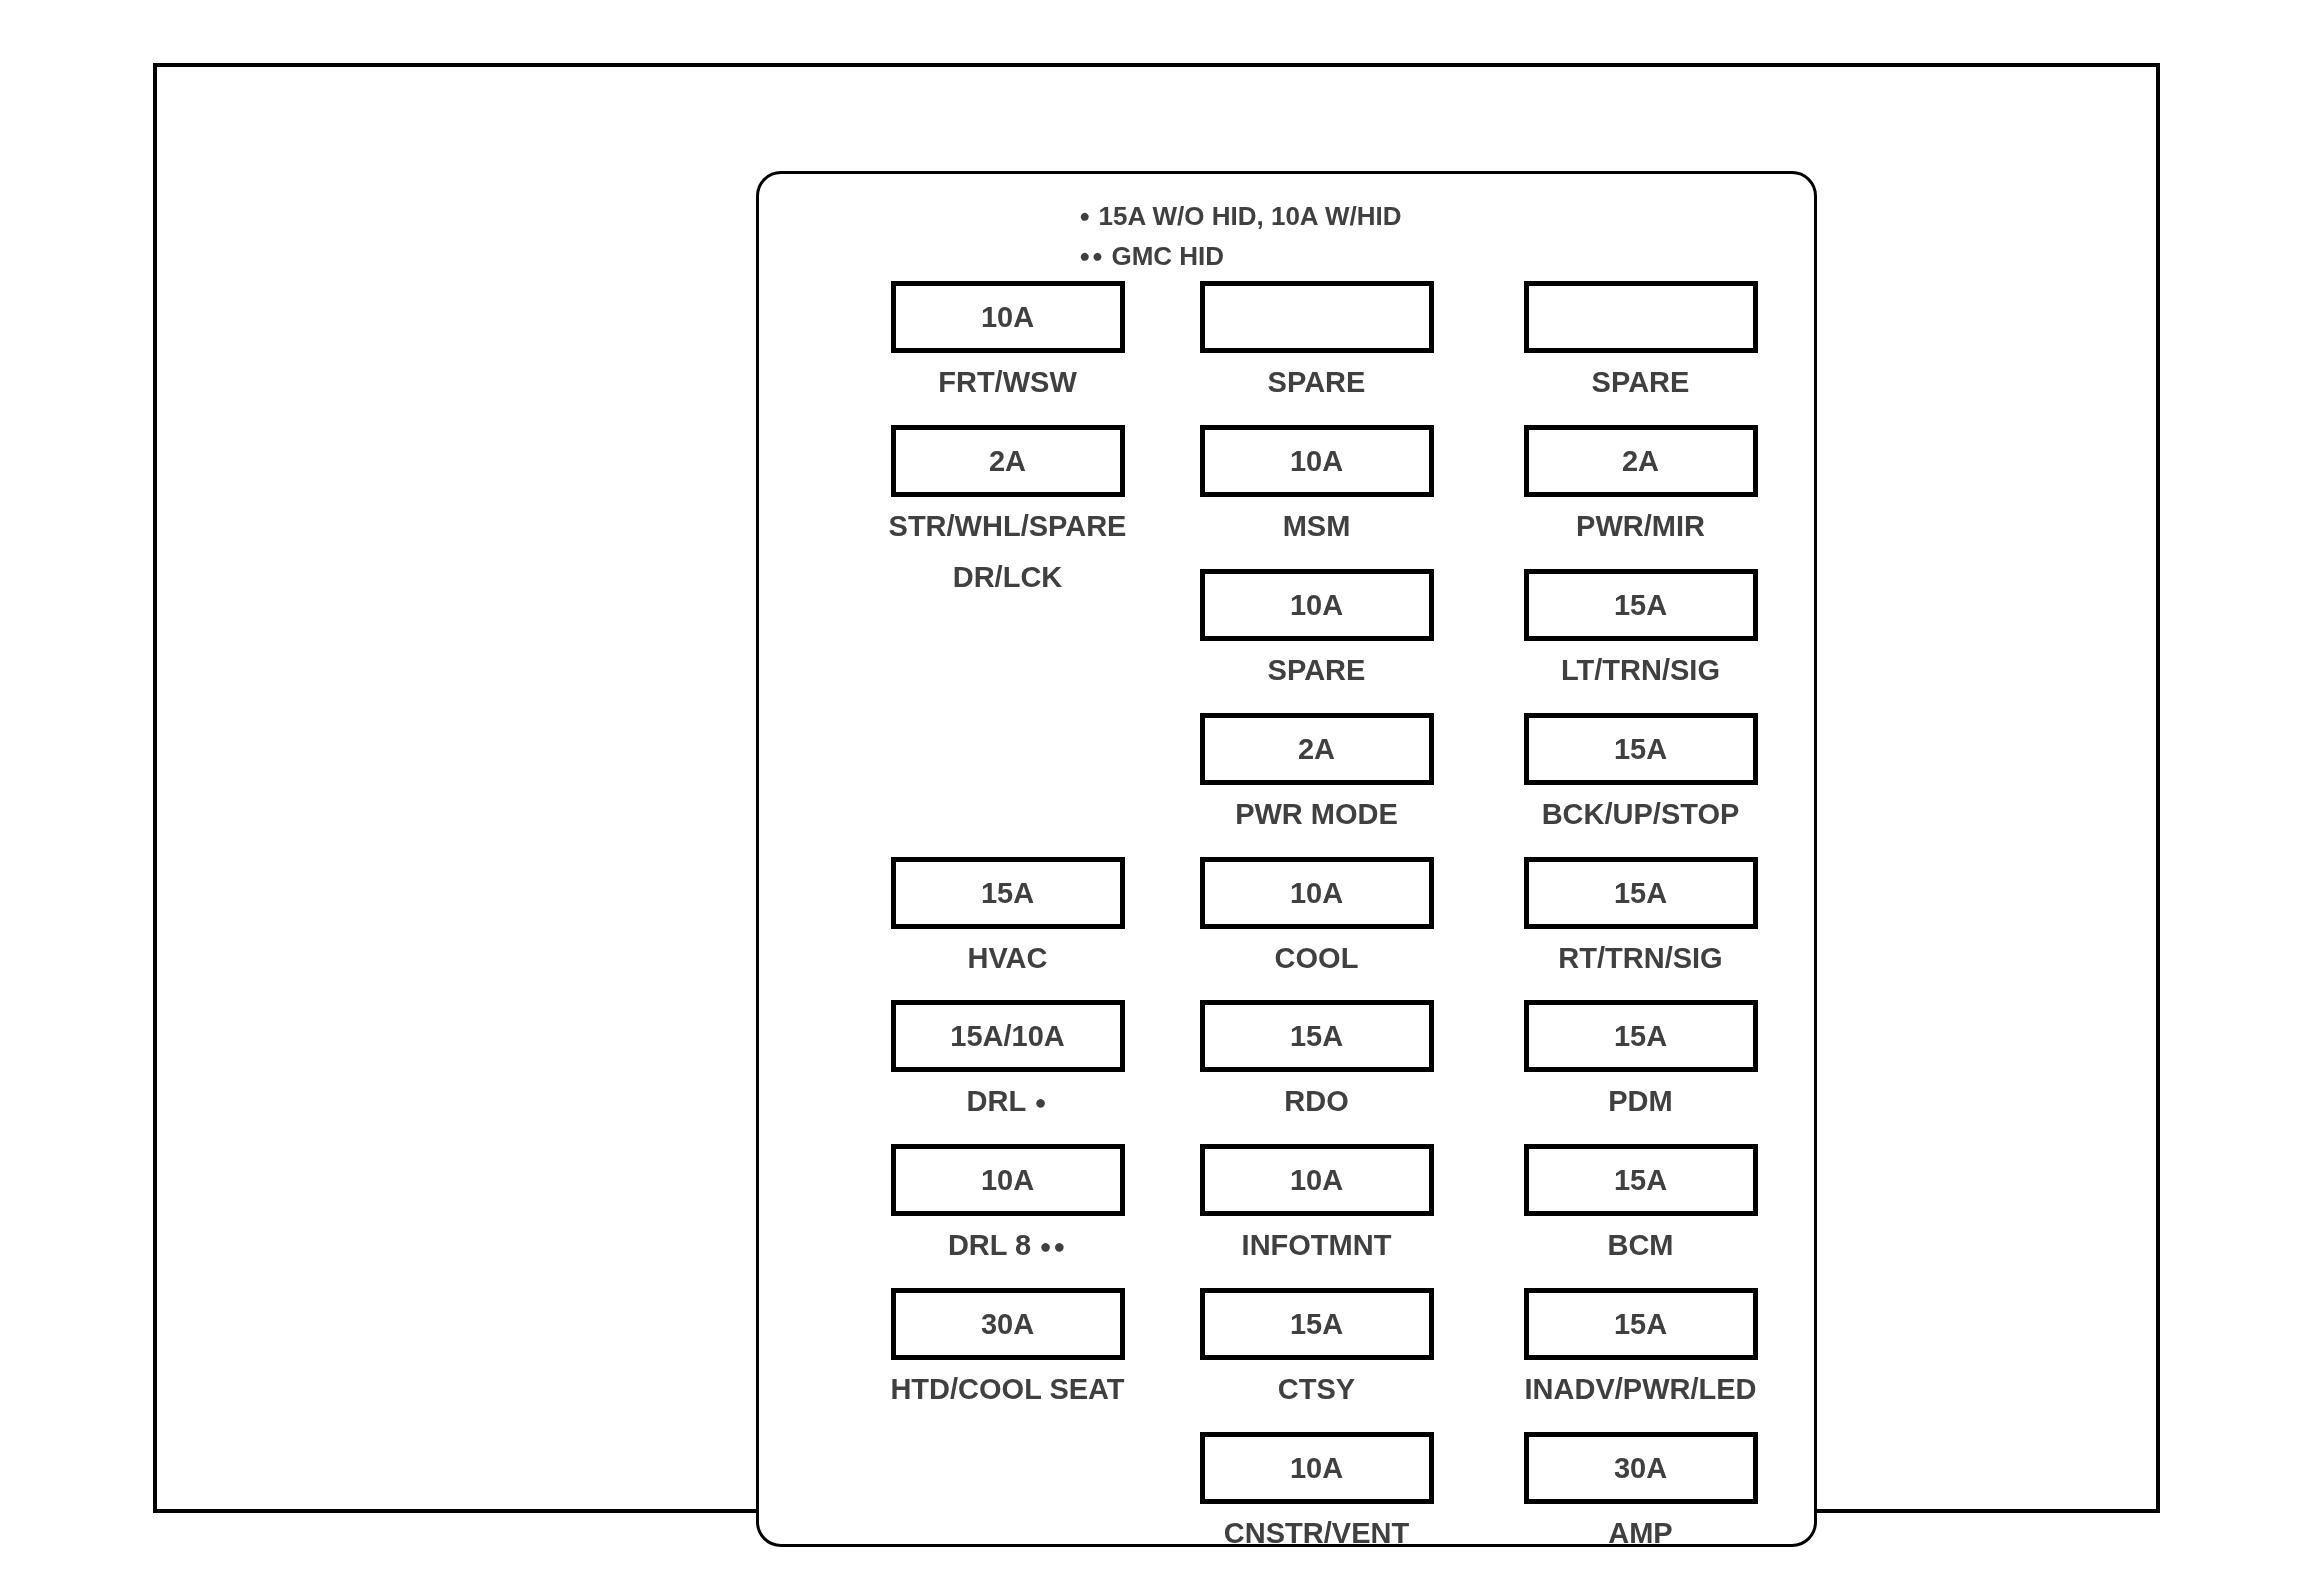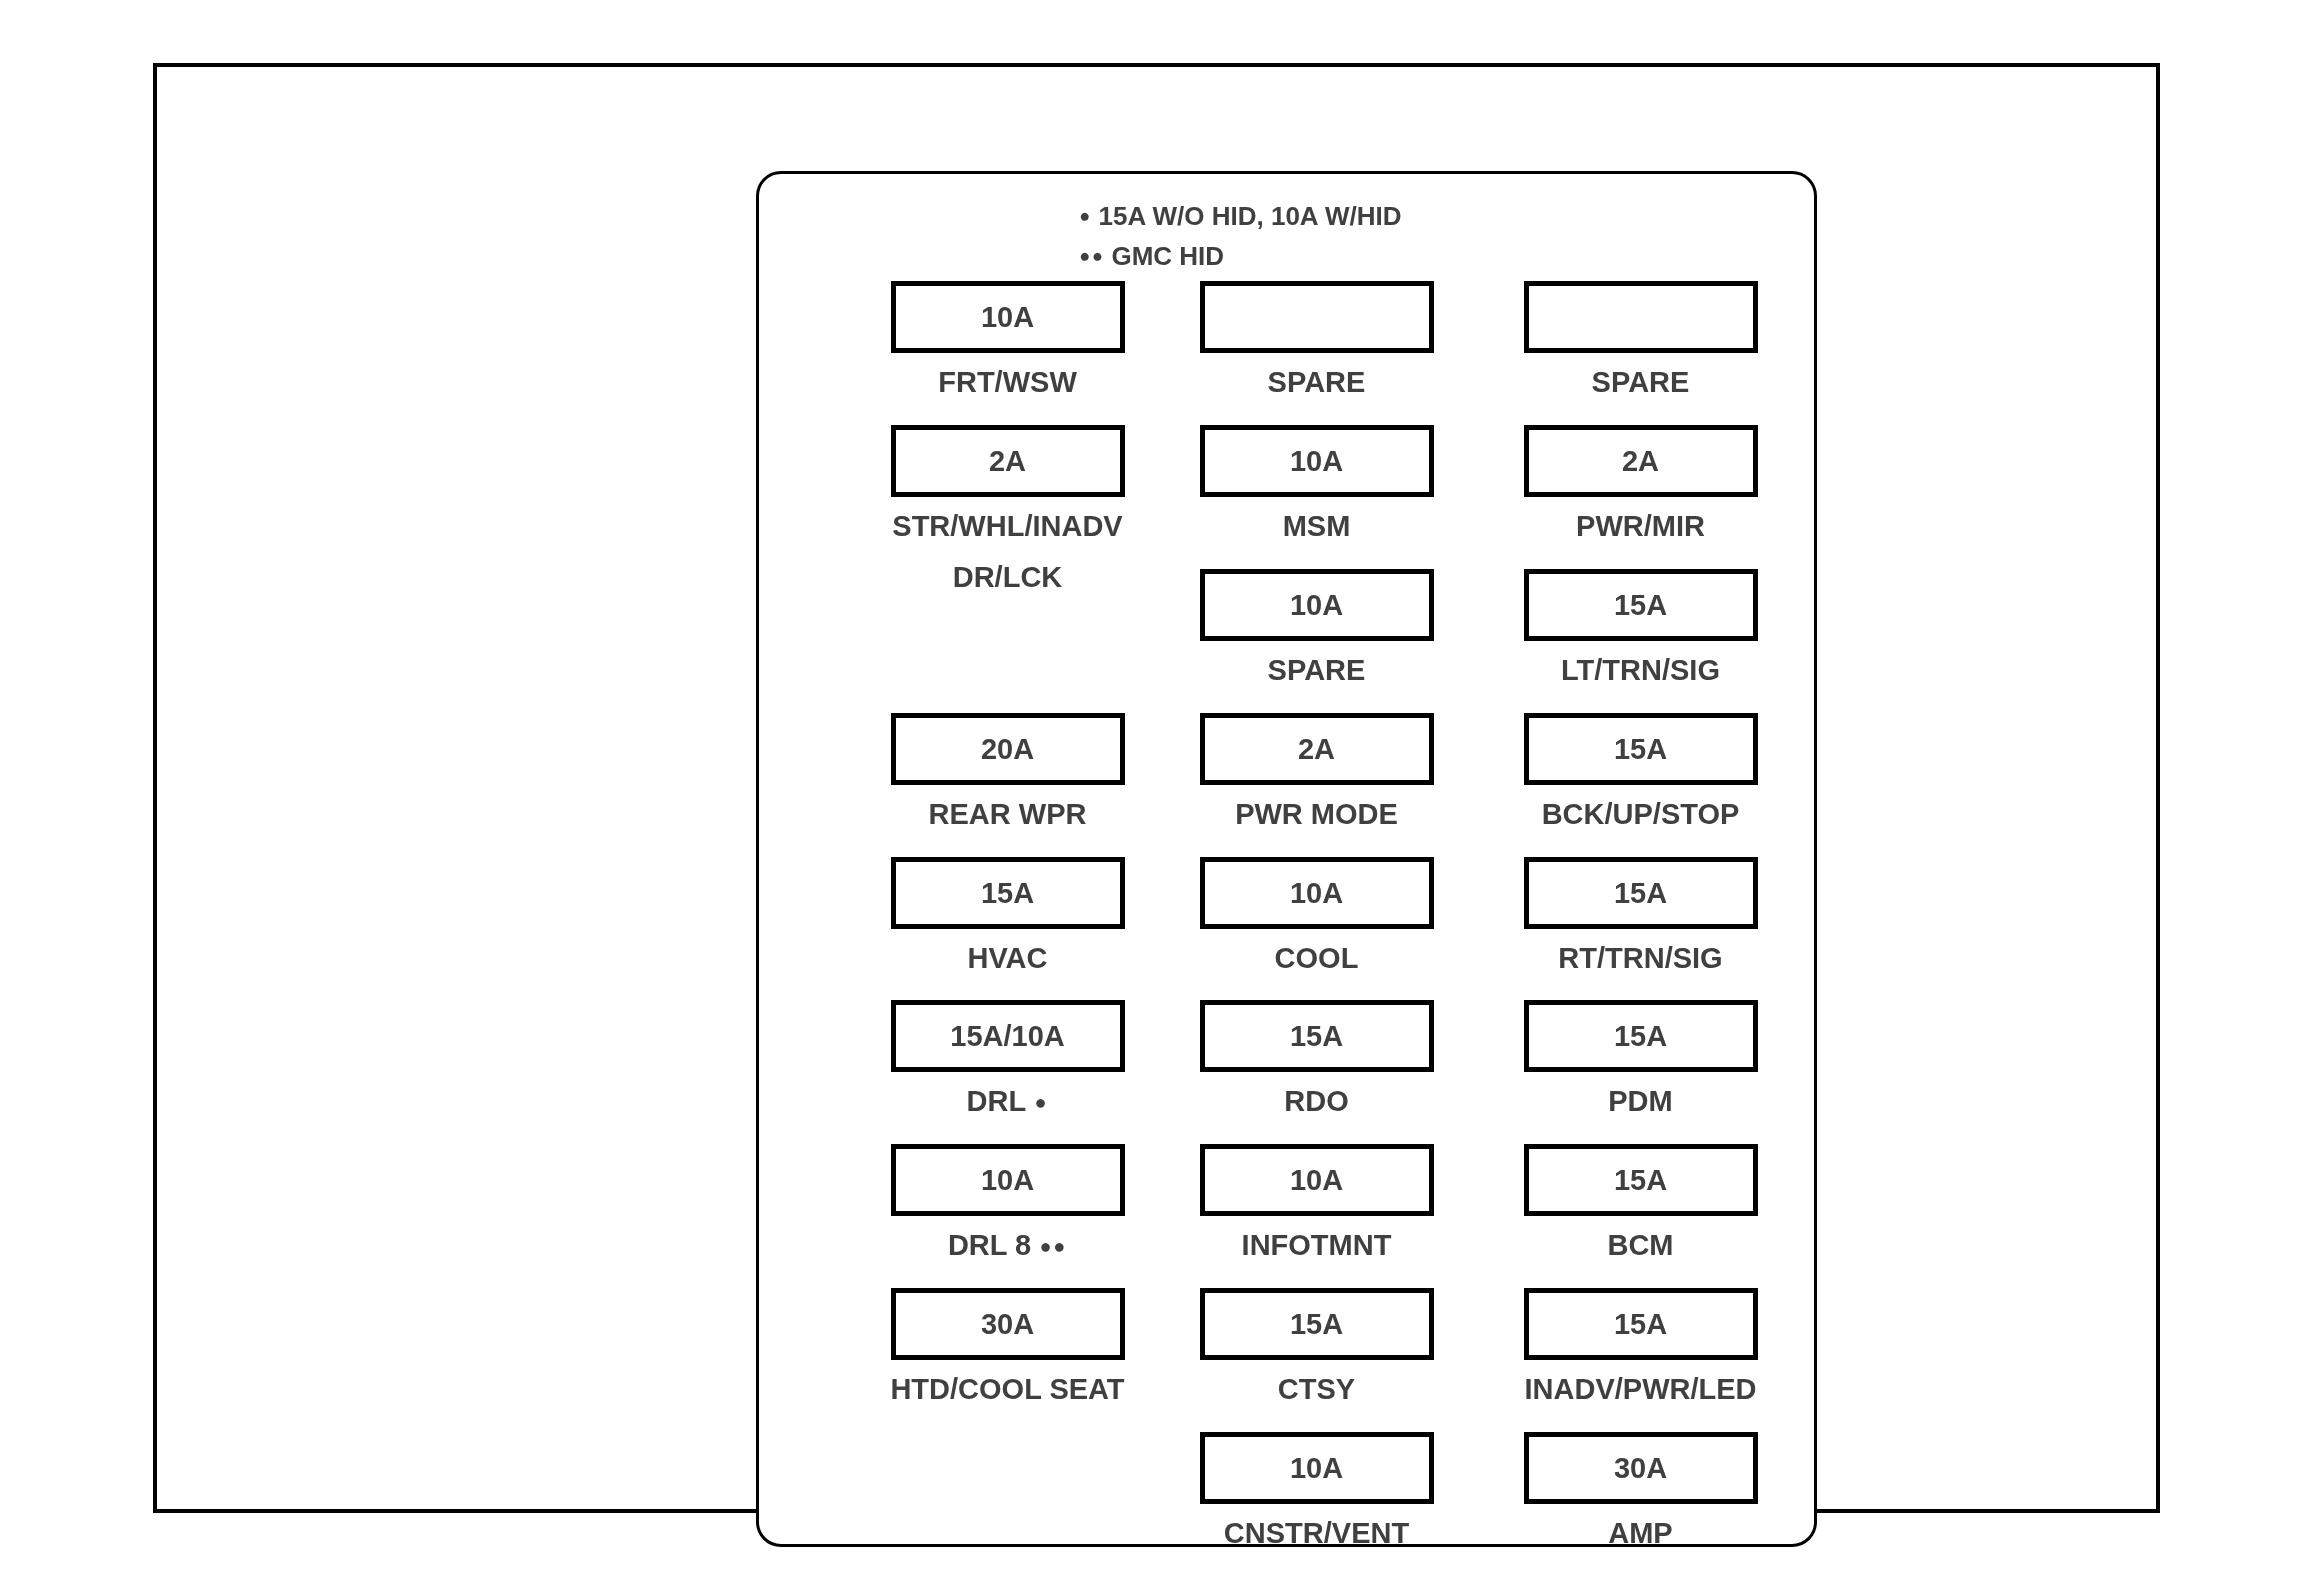--- a/index.html
+++ b/index.html
@@ -108,21 +108,21 @@
         <div class="fusebox">
             <span class="fuse-amp"></span>
           </div>
         <div class="fuselabel"><span>SPARE</span><span class="marker"></span></div>
       </div>
 
       <div class="cell" style="left:72px; top:239px">
         <div class="fusebox">
             <span class="fuse-amp">2A</span>
           </div>
-        <div class="fuselabel"><span>STR/WHL/INADV</span><span class="marker"></span></div>
+        <div class="fuselabel"><span>STR/WHL/SPARE</span><span class="marker"></span></div>
       </div>
       <div class="cell" style="left:381px; top:239px">
         <div class="fusebox">
             <span class="fuse-amp">10A</span>
           </div>
         <div class="fuselabel"><span>MSM</span><span class="marker"></span></div>
       </div>
       <div class="cell" style="left:705px; top:239px">
         <div class="fusebox">
             <span class="fuse-amp">2A</span>
@@ -139,26 +139,20 @@
           </div>
         <div class="fuselabel"><span>SPARE</span><span class="marker"></span></div>
       </div>
       <div class="cell" style="left:705px; top:383px">
         <div class="fusebox">
             <span class="fuse-amp">15A</span>
           </div>
         <div class="fuselabel"><span>LT/TRN/SIG</span><span class="marker"></span></div>
       </div>
 
-      <div class="cell" style="left:72px; top:527px">
-        <div class="fusebox">
-            <span class="fuse-amp">20A</span>
-          </div>
-        <div class="fuselabel"><span>REAR WPR</span><span class="marker"></span></div>
-      </div>
       <div class="cell" style="left:381px; top:527px">
         <div class="fusebox">
             <span class="fuse-amp">2A</span>
           </div>
         <div class="fuselabel"><span>PWR MODE</span><span class="marker"></span></div>
       </div>
       <div class="cell" style="left:705px; top:527px">
         <div class="fusebox">
             <span class="fuse-amp">15A</span>
           </div>

